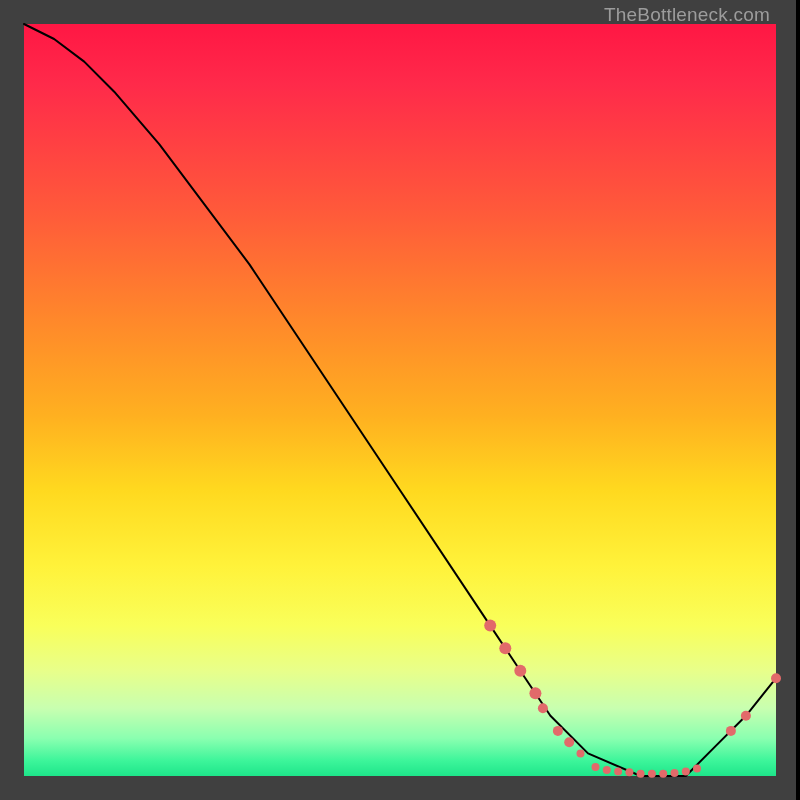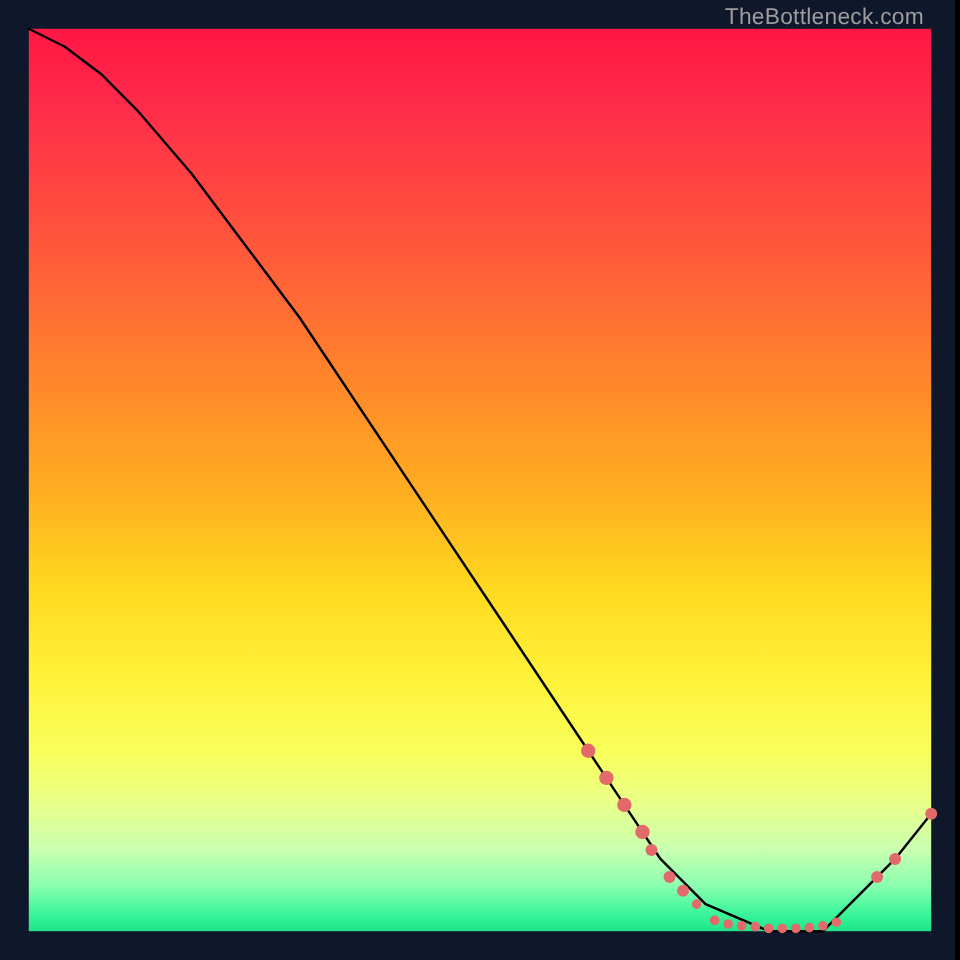--- a/index.html
+++ b/index.html
@@ -8,21 +8,21 @@
     width: 800px;
     height: 800px;
     background: #000;
     overflow: hidden;
     font-family: Arial, Helvetica, sans-serif;
   }
   .frame {
     position: relative;
     width: 796px;
     height: 800px;
-    background: #0f172a;
+    background: #404040;
   }
   .plot {
     position: absolute;
     left: 24px;
     top: 24px;
     width: 752px;
     height: 752px;
     
     background: linear-gradient(
       to bottom,

